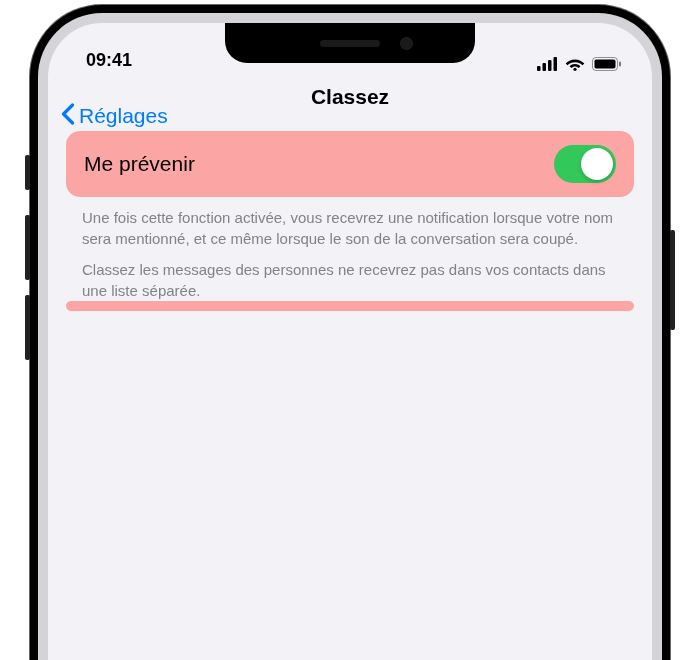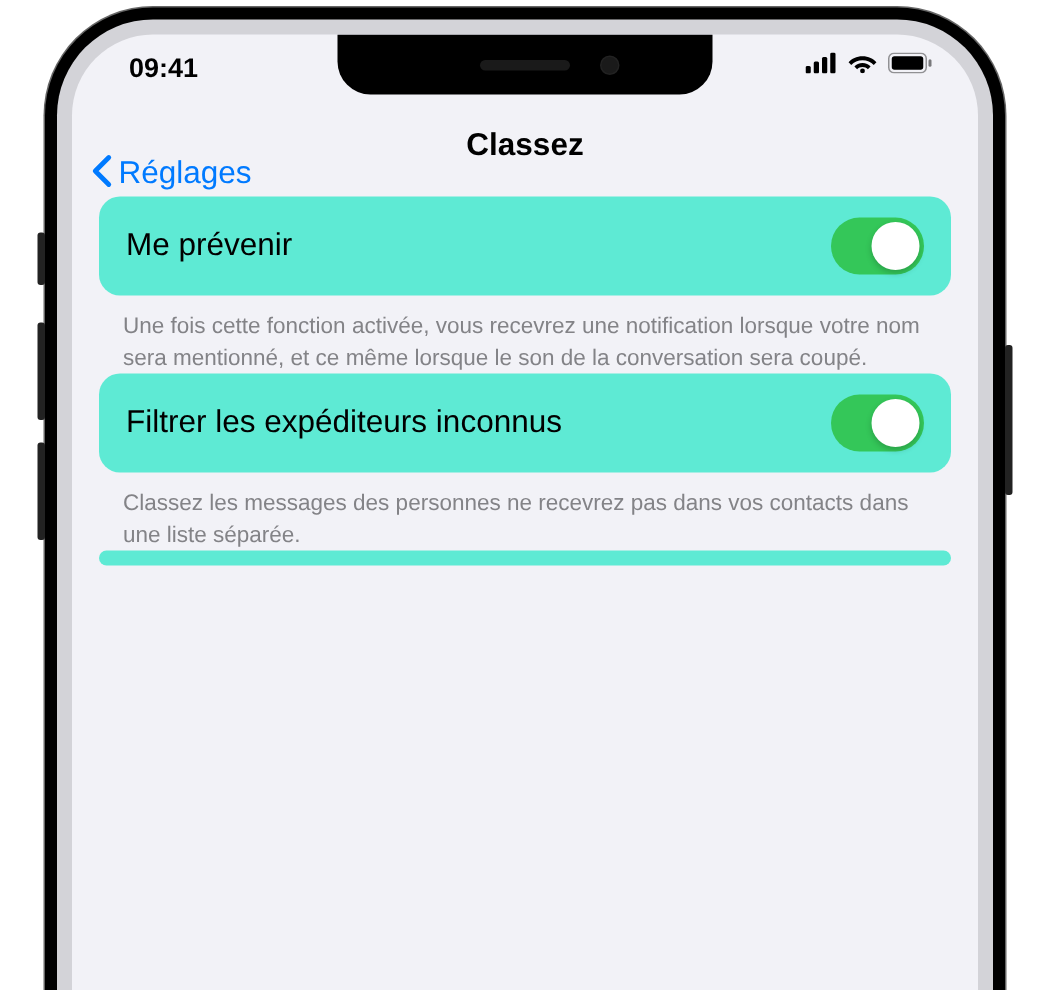--- a/index.html
+++ b/index.html
@@ -84,21 +84,21 @@
     .side-left-1 { left: -5px; top: 150px; width: 5px; height: 35px; }
     .side-left-2 { left: -5px; top: 210px; width: 5px; height: 65px; }
     .side-left-3 { left: -5px; top: 290px; width: 5px; height: 65px; }
     .side-right  { right: -5px; top: 225px; width: 5px; height: 100px; }
 
     
     .status-bar {
       height: 48px;
       display: flex;
       justify-content: space-between;
-      align-items: flex-start;
+      align-items: flex-end;
       padding: 12px 30px 0 38px;
       font-size: 18px;
       font-weight: 600;
       color: #000;
     }
     .status-icons {
       display: flex;
       align-items: center;
       gap: 7px;
     }
@@ -143,21 +143,21 @@
       font-size: 16px;
       color: #878789;
       padding: 24px 34px 10px 34px;
       text-transform: uppercase;
       letter-spacing: 0px;
     }
     .section-header.first {
       padding-top: 16px;
     }
     .row {
-      background: #5eead4;
+      background: #fca5a5;
       margin: 0 18px;
       border-radius: 14px;
       padding: 14px 18px;
       display: flex;
       justify-content: space-between;
       align-items: center;
     }
     .row-label {
       font-size: 21px;
       color: #000;
@@ -245,26 +245,20 @@
       <div class="content">
 
         <div class="row">
           <span class="row-label">Me prévenir</span>
           <div class="toggle">
             <div class="toggle-knob"></div>
           </div>
         </div>
         <div class="section-footer">Une fois cette fonction activée, vous recevrez une notification lorsque votre nom sera mentionné, et ce même lorsque le son de la conversation sera coupé.</div>
 
-        <div class="row">
-          <span class="row-label">Filtrer les expéditeurs inconnus</span>
-          <div class="toggle">
-            <div class="toggle-knob"></div>
-          </div>
-        </div>
         <div class="section-footer">Classez les messages des personnes ne recevrez pas dans vos contacts dans une liste séparée.</div>
 
         <div class="row" style="height:10px; padding:0; margin-bottom:0;"></div>
 
       </div>
 
     </div>
   </div>
 </div>
 

